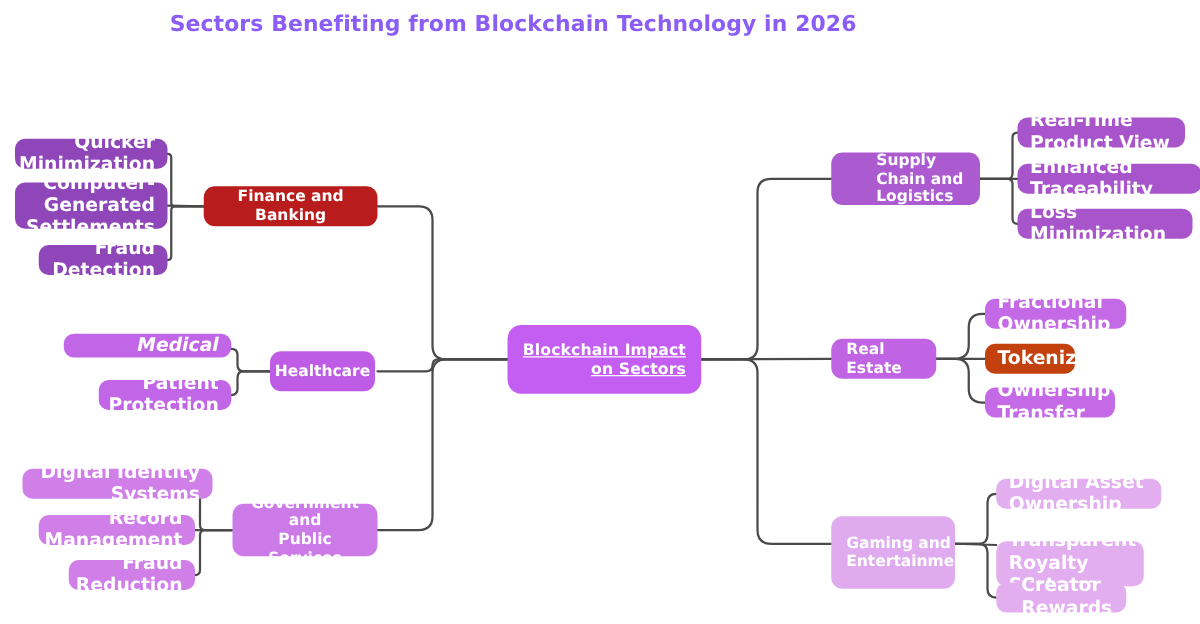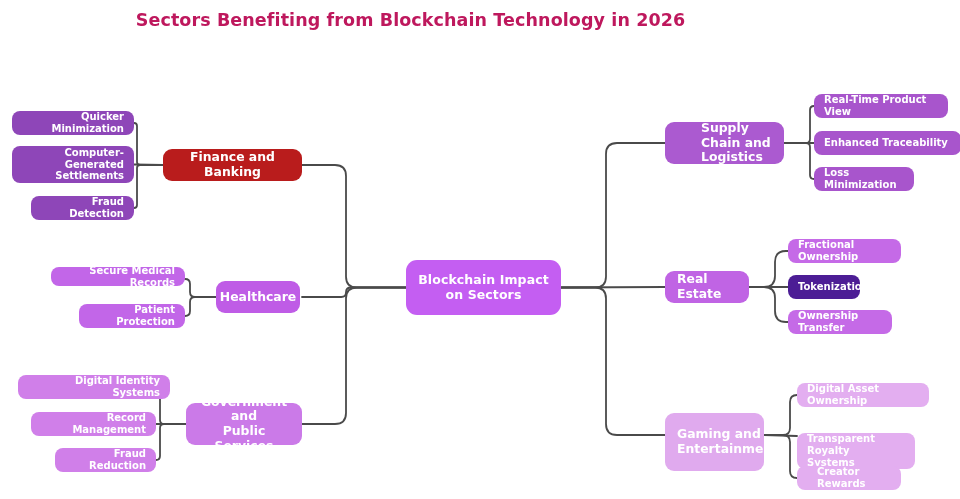--- a/index.html
+++ b/index.html
@@ -15,21 +15,21 @@
     overflow: hidden;
   }
   #mindmap-title {
     position: absolute;
     top: 10px;
     left: 0;
     width: 821px;
     text-align: center;
     font-size: 17.5px;
     font-weight: bold;
-    color: #be185d;
+    color: #8b5cf6;
     letter-spacing: 0.1px;
   }
   #edge-layer {
     position: absolute;
     left: 0;
     top: 0;
     width: 960px;
     height: 499px;
     pointer-events: none;
   }
@@ -41,32 +41,33 @@
     border-radius: 9px;
     color: #ffffff;
     font-weight: bold;
     line-height: 1.18;
     padding: 4px 9px;
     white-space: pre-line;
   }
   .node.root {
     border-radius: 11px;
     justify-content: center;
-    text-align: center;
+    text-align: right;
     font-size: 12.5px;
     letter-spacing: 0.1px;
+    text-decoration: underline;
   }
   .node.branch {
     font-size: 12.4px;
     padding: 5px 12px;
   }
   .node.branch.left-branch { justify-content: center; text-align: center; }
   .node.branch.right-branch { justify-content: flex-start; text-align: left; }
   .node.leaf {
-    font-size: 10px;
+    font-size: 15px;
     border-radius: 8px;
     padding: 4px 10px;
   }
   .node.leaf.left-leaf { justify-content: flex-end; text-align: right; }
   .node.leaf.right-leaf { justify-content: flex-start; text-align: left; }
 </style>
 </head>
 <body>
 
 <div id="mindmap-title">Sectors Benefiting from Blockchain Technology in 2026</div>
@@ -99,35 +100,35 @@
 
 <div id="node-layer">
     <div class="node root right-branch" style="left: 406px; top: 260px; width: 155px; height: 55px; background: rgb(196, 94, 242);"><span>Blockchain Impact
 on Sectors</span></div>
     <div class="node branch left-branch" style="left: 163px; top: 149px; width: 139px; height: 32px; background: #b91c1c;"><span>Finance and Banking</span></div>
     <div class="node leaf left-leaf" style="left: 12px; top: 111px; width: 122px; height: 24px; background: rgb(142, 70, 184);"><span>Quicker Minimization</span></div>
     <div class="node leaf left-leaf" style="left: 12px; top: 146px; width: 122px; height: 37px; background: rgb(142, 70, 184);"><span>Computer-Generated
 Settlements</span></div>
     <div class="node leaf left-leaf" style="left: 31px; top: 196px; width: 103px; height: 24px; background: rgb(142, 70, 184); justify-content: center;"><span>Fraud Detection</span></div>
     <div class="node branch left-branch" style="left: 216px; top: 281px; width: 84px; height: 32px; background: rgb(191, 92, 230);"><span>Healthcare</span></div>
-    <div class="node leaf left-leaf" style="left: 51px; top: 267px; width: 134px; height: 19px; background: rgb(194, 102, 232);"><span>Secure Medical Records</span></div>
+    <div class="node leaf left-leaf" style="left: 51px; top: 267px; width: 134px; height: 19px; background: rgb(194, 102, 232); font-style: italic;"><span>Secure Medical Records</span></div>
     <div class="node leaf left-leaf" style="left: 79px; top: 304px; width: 106px; height: 24px; background: rgb(194, 102, 232);"><span>Patient Protection</span></div>
     <div class="node branch left-branch" style="left: 186px; top: 403px; width: 116px; height: 42px; background: rgb(203, 122, 232);"><span>Government and
 Public Services</span></div>
     <div class="node leaf left-leaf" style="left: 18px; top: 375px; width: 152px; height: 24px; background: rgb(208, 127, 233);"><span>Digital Identity Systems</span></div>
     <div class="node leaf left-leaf" style="left: 31px; top: 412px; width: 125px; height: 24px; background: rgb(208, 127, 233);"><span>Record Management</span></div>
     <div class="node leaf left-leaf" style="left: 55px; top: 448px; width: 101px; height: 24px; background: rgb(208, 127, 233);"><span>Fraud Reduction</span></div>
     <div class="node branch right-branch" style="left: 665px; top: 122px; width: 119px; height: 42px; background: rgb(171, 90, 208); padding-left: 36px;"><span>Supply Chain and
 Logistics</span></div>
     <div class="node leaf right-leaf" style="left: 814px; top: 94px; width: 134px; height: 24px; background: rgb(168, 85, 204);"><span>Real-Time Product View</span></div>
     <div class="node leaf right-leaf" style="left: 814px; top: 131px; width: 147px; height: 24px; background: rgb(168, 85, 204);"><span>Enhanced Traceability</span></div>
-    <div class="node leaf right-leaf" style="left: 814px; top: 167px; width: 100px; height: 24px; background: rgb(168, 85, 204);"><span>Loss Minimization</span></div>
+    <div class="node leaf right-leaf" style="left: 814px; top: 167px; width: 140px; height: 24px; background: rgb(168, 85, 204);"><span>Loss Minimization</span></div>
     <div class="node branch right-branch" style="left: 665px; top: 271px; width: 84px; height: 32px; background: rgb(192, 100, 228);"><span>Real Estate</span></div>
     <div class="node leaf right-leaf" style="left: 788px; top: 239px; width: 113px; height: 24px; background: rgb(197, 106, 231);"><span>Fractional Ownership</span></div>
-    <div class="node leaf right-leaf" style="left: 788px; top: 275px; width: 72px; height: 24px; background: #4c1d95;"><span>Tokenization</span></div>
+    <div class="node leaf right-leaf" style="left: 788px; top: 275px; width: 72px; height: 24px; background: #c2410c;"><span>Tokenization</span></div>
     <div class="node leaf right-leaf" style="left: 788px; top: 310px; width: 104px; height: 24px; background: rgb(197, 106, 231);"><span>Ownership Transfer</span></div>
     <div class="node branch right-branch" style="left: 665px; top: 413px; width: 99px; height: 58px; background: rgb(224, 170, 238);"><span>Gaming and
 Entertainment</span></div>
     <div class="node leaf right-leaf" style="left: 797px; top: 383px; width: 132px; height: 24px; background: rgb(227, 174, 240);"><span>Digital Asset Ownership</span></div>
     <div class="node leaf right-leaf" style="left: 797px; top: 433px; width: 118px; height: 36px; background: rgb(227, 174, 240);"><span>Transparent Royalty
 Systems</span></div>
     <div class="node leaf right-leaf" style="left: 797px; top: 466px; width: 104px; height: 24px; background: rgb(227, 174, 240); padding-left: 20px;"><span>Creator Rewards</span></div>
   </div>
 
 </body></html>

